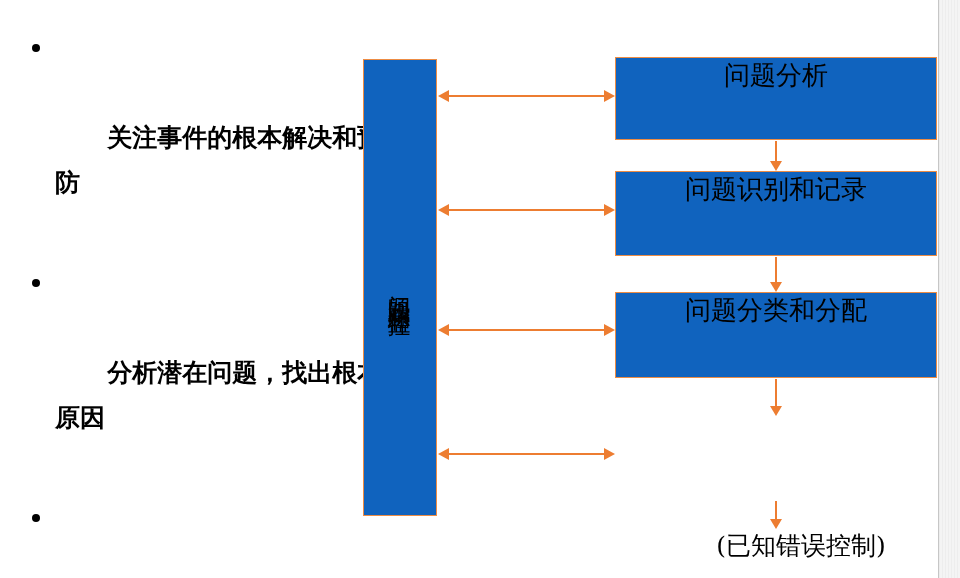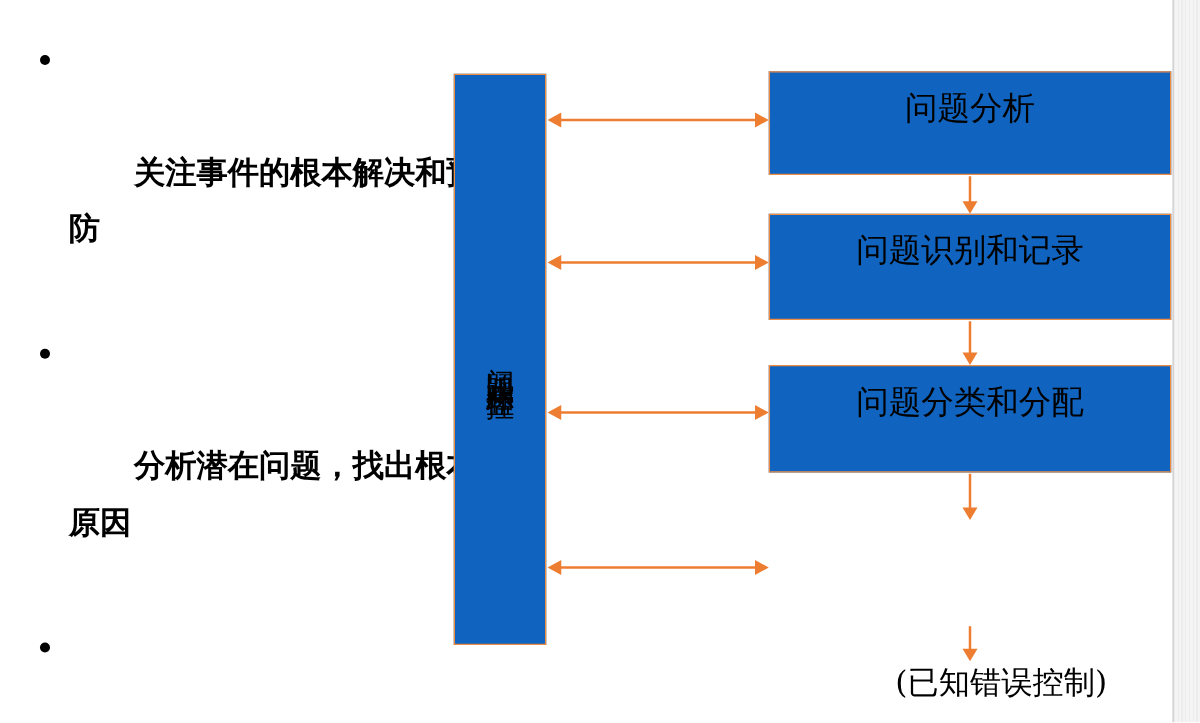--- a/index.html
+++ b/index.html
@@ -36,21 +36,21 @@
   .track-bar .v-label {
     writing-mode:vertical-rl; text-orientation:upright;
     font-size:23px; letter-spacing:3px; color:#000;
   }
 
   
   .pbox {
     position:absolute; left:615px; width:322px;
     background:#1063be; border:1px solid #ed8c44;
     display:flex; justify-content:center; align-items:flex-start;
-    font-size:26px; color:#000; padding-top:11px;
+    font-size:26px; color:#000; 
   }
   .pbox.b1 { top:57px;  height:83px; }
   .pbox.b2 { top:171px; height:85px; }
   .pbox.b3 { top:292px; height:86px; }
   .pbox.b4 { top:416px; height:84px; }
 
   
   .h-arrow { position:absolute; left:438px; width:177px; height:14px; }
   .h-arrow .shaft { position:absolute; left:9px; right:9px; top:6px; height:2px; background:#ed7d31; }
   .h-arrow::before, .h-arrow::after { content:""; position:absolute; top:1px;

